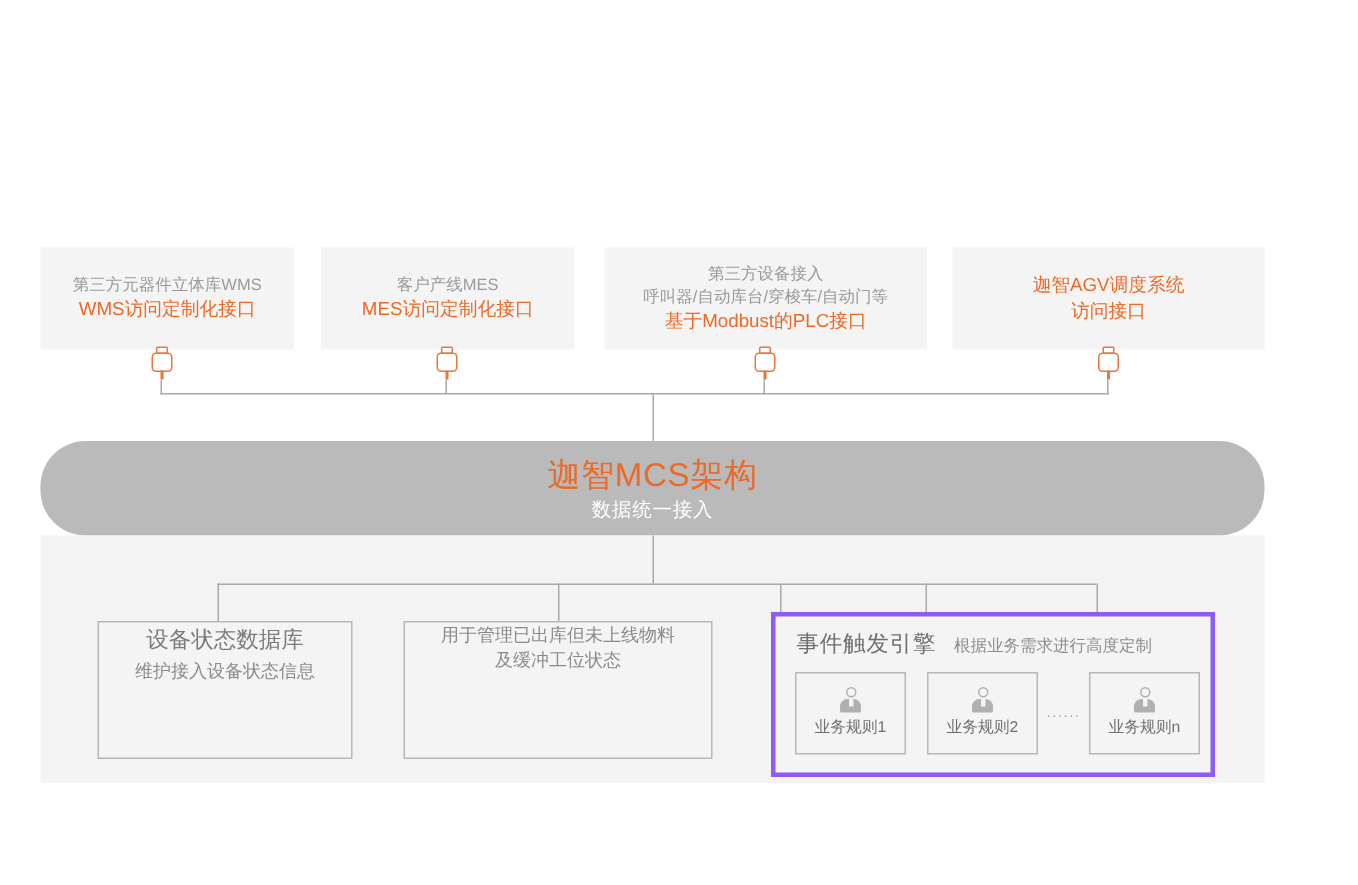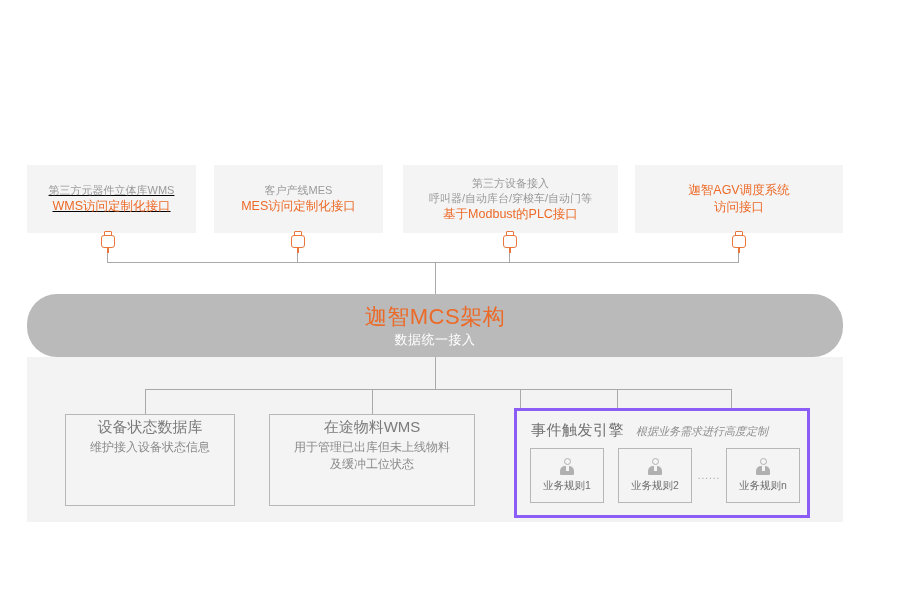--- a/index.html
+++ b/index.html
@@ -33,21 +33,21 @@
     justify-content:center;
     top:165px;height:68px;
   }
   .topbox .l-gray{
     color:#9a9a9a;font-size:11px;line-height:15px;text-align:center;
   }
   .topbox .l-orange{
     color:#ec6a28;font-size:12.5px;line-height:17px;text-align:center;
     font-weight:400;
   }
-  #topbox-0{left:27px;width:169px;text-decoration:underline;}
+  #topbox-0{left:27px;width:169px;}
   #topbox-1{left:214px;width:169px;}
   #topbox-2{left:403px;width:215px;}
   #topbox-3{left:635px;width:208px;}
 
   
   .plug{
     position:absolute;
     width:14px;height:22px;
     top:231px;
   }
@@ -111,21 +111,21 @@
   
   .engine{
     position:absolute;left:514px;top:408px;width:296px;height:110px;
     background:#f4f4f4;border:3px solid #8b5cf6;box-sizing:border-box;
   }
   .engine-head{
     position:absolute;left:14px;top:8px;
     display:flex;align-items:baseline;
   }
   .engine-title{color:#6f6f6f;font-size:15px;line-height:22px;letter-spacing:.5px;}
-  .engine-note{color:#8d8d8d;font-size:11px;line-height:22px;margin-left:12px;font-style:italic;}
+  .engine-note{color:#8d8d8d;font-size:11px;line-height:22px;margin-left:12px;}
   .rules{
     position:absolute;left:13px;top:36px;width:270px;height:56px;
     display:flex;align-items:center;
   }
   .rule{
     width:74px;height:55px;
     background:#f4f4f4;border:1px solid #b7b7b7;box-sizing:border-box;
     display:flex;flex-direction:column;align-items:center;justify-content:center;
   }
   .rule .person{
@@ -217,21 +217,20 @@
   <div class="line vline" style="left:520px;top:389px;height:19px;"></div>
   <div class="line vline" style="left:617px;top:389px;height:19px;"></div>
   <div class="line vline" style="left:731px;top:389px;height:19px;"></div>
 
   <div class="lowbox" id="lowbox-0">
     <div class="b-title">设备状态数据库</div>
     <div class="b-sub">维护接入设备状态信息</div>
   </div>
 
   <div class="lowbox" id="lowbox-1">
-    <div class="b-title">在途物料WMS</div>
     <div class="b-sub">用于管理已出库但未上线物料</div>
     <div class="b-sub">及缓冲工位状态</div>
   </div>
 
   <div class="engine">
     <div class="engine-head">
       <span class="engine-title">事件触发引擎</span>
       <span class="engine-note">根据业务需求进行高度定制</span>
     </div>
     <div class="rules">

